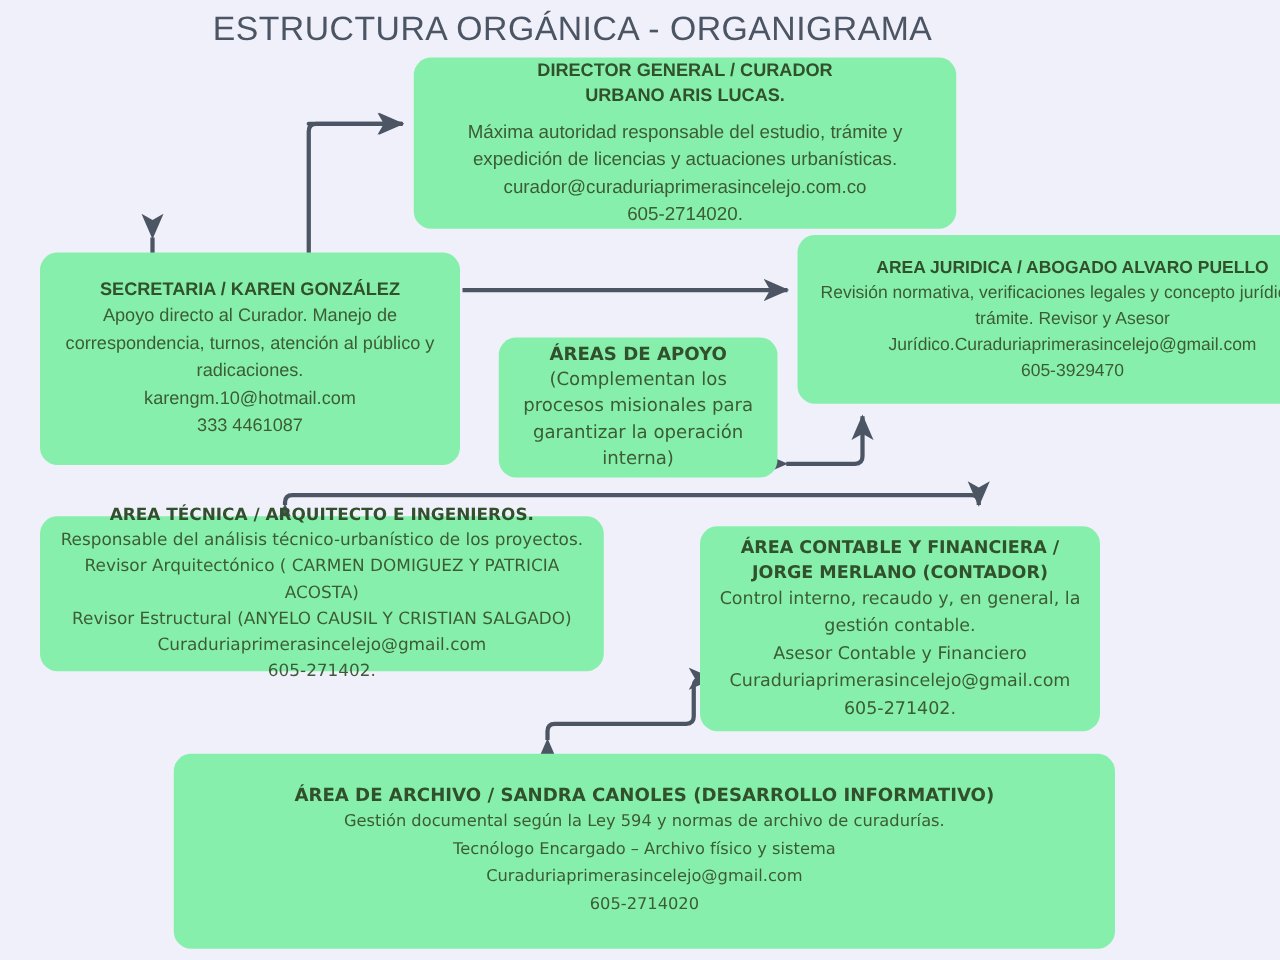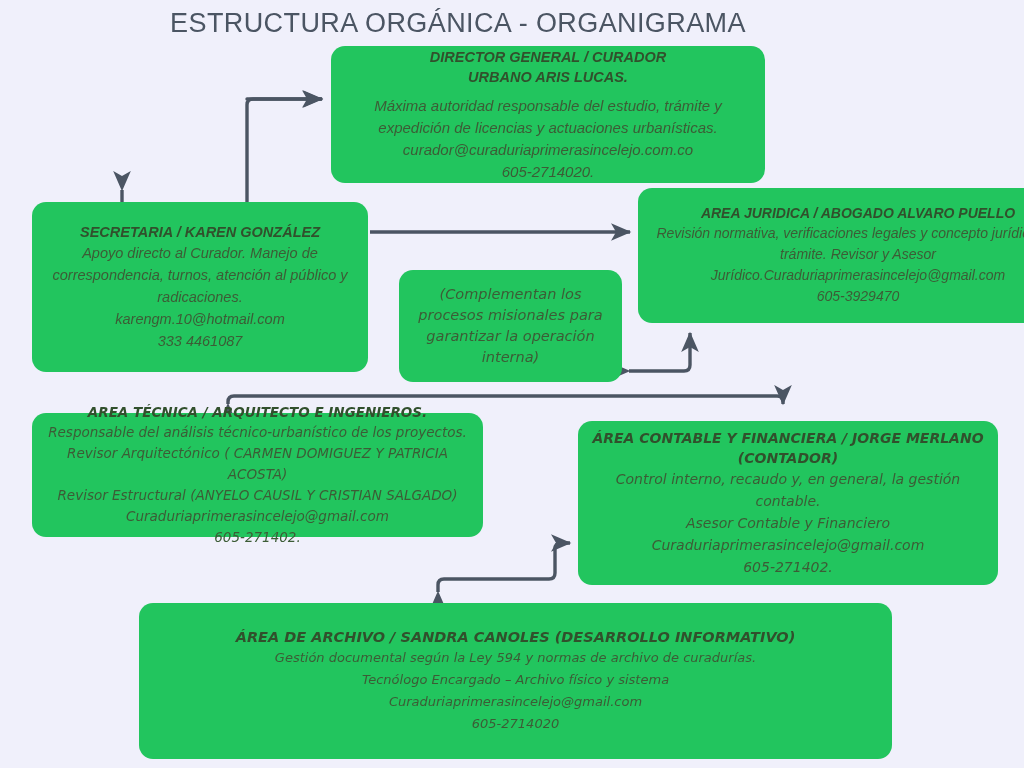--- a/index.html
+++ b/index.html
@@ -36,32 +36,31 @@
     text-align: center;
     font-size: 27px;
     letter-spacing: 0.4px;
     color: #4b5563;
     font-family: "Liberation Sans", sans-serif;
     font-weight: 400;
     z-index: 3;
   }
   .node {
     position: absolute;
-    background: #22c55e;
+    background: #86efac;
     border-radius: 14px;
     box-sizing: border-box;
     display: flex;
     flex-direction: column;
     justify-content: center;
     align-items: center;
     text-align: center;
     color: #2f4f2b;
     z-index: 2;
     padding: 4px 6px;
-    font-style: italic;
   }
   .node .hd {
     font-weight: bold;
     color: #31502c;
     display: block;
     width: 100%;
   }
   .node .bd {
     display: block;
     width: 100%;
@@ -85,21 +84,21 @@
   #n-juridica .bd { font-size: 14px; line-height: 21px; }
 
   #n-apoyo     { left: 399px; top: 270px; width: 223px; height: 112px; }
   #n-apoyo .hd { font-size: 14.5px; line-height: 20px; }
   #n-apoyo .bd { font-size: 14.5px; line-height: 21px; }
 
   #n-tecnica   { left: 32px;  top: 413px; width: 451px; height: 124px; }
   #n-tecnica .hd { font-size: 13.5px; line-height: 19px; }
   #n-tecnica .bd { font-size: 13.5px; line-height: 21px; }
 
-  #n-contable  { left: 578px; top: 421px; width: 420px; height: 164px; }
+  #n-contable  { left: 560px; top: 421px; width: 320px; height: 164px; }
   #n-contable .hd { font-size: 14px; line-height: 20px; }
   #n-contable .bd { font-size: 14px; line-height: 22px; }
 
   #n-archivo   { left: 139px; top: 603px; width: 753px; height: 156px; }
   #n-archivo .hd { font-size: 14.5px; line-height: 20px; }
   #n-archivo .bd { font-size: 13px; line-height: 22px; }
 </style>
 </head>
 <body>
 
@@ -145,20 +144,21 @@
 333 4461087</span>
   </div>
 
   <div class="node fam-a" id="n-juridica">
     <span class="hd">AREA JURIDICA / ABOGADO ALVARO PUELLO</span>
     <span class="bd" style="white-space:pre-line">Revisión normativa, verificaciones legales y concepto jurídico del trámite. Revisor y Asesor Jurídico.Curaduriaprimerasincelejo@gmail.com
 605-3929470</span>
   </div>
 
   <div class="node fam-b" id="n-apoyo">
+    <span class="hd">ÁREAS DE APOYO</span>
     <span class="bd">(Complementan los procesos misionales para garantizar la operación interna)</span>
   </div>
 
   <div class="node fam-b" id="n-tecnica">
     <span class="hd">AREA TÉCNICA / ARQUITECTO E INGENIEROS.</span>
     <span class="bd" style="white-space:pre-line">Responsable del análisis técnico-urbanístico de los proyectos.
 Revisor Arquitectónico ( CARMEN DOMIGUEZ Y PATRICIA ACOSTA)
 Revisor Estructural (ANYELO CAUSIL Y CRISTIAN SALGADO)
 Curaduriaprimerasincelejo@gmail.com
 605-271402.</span>

